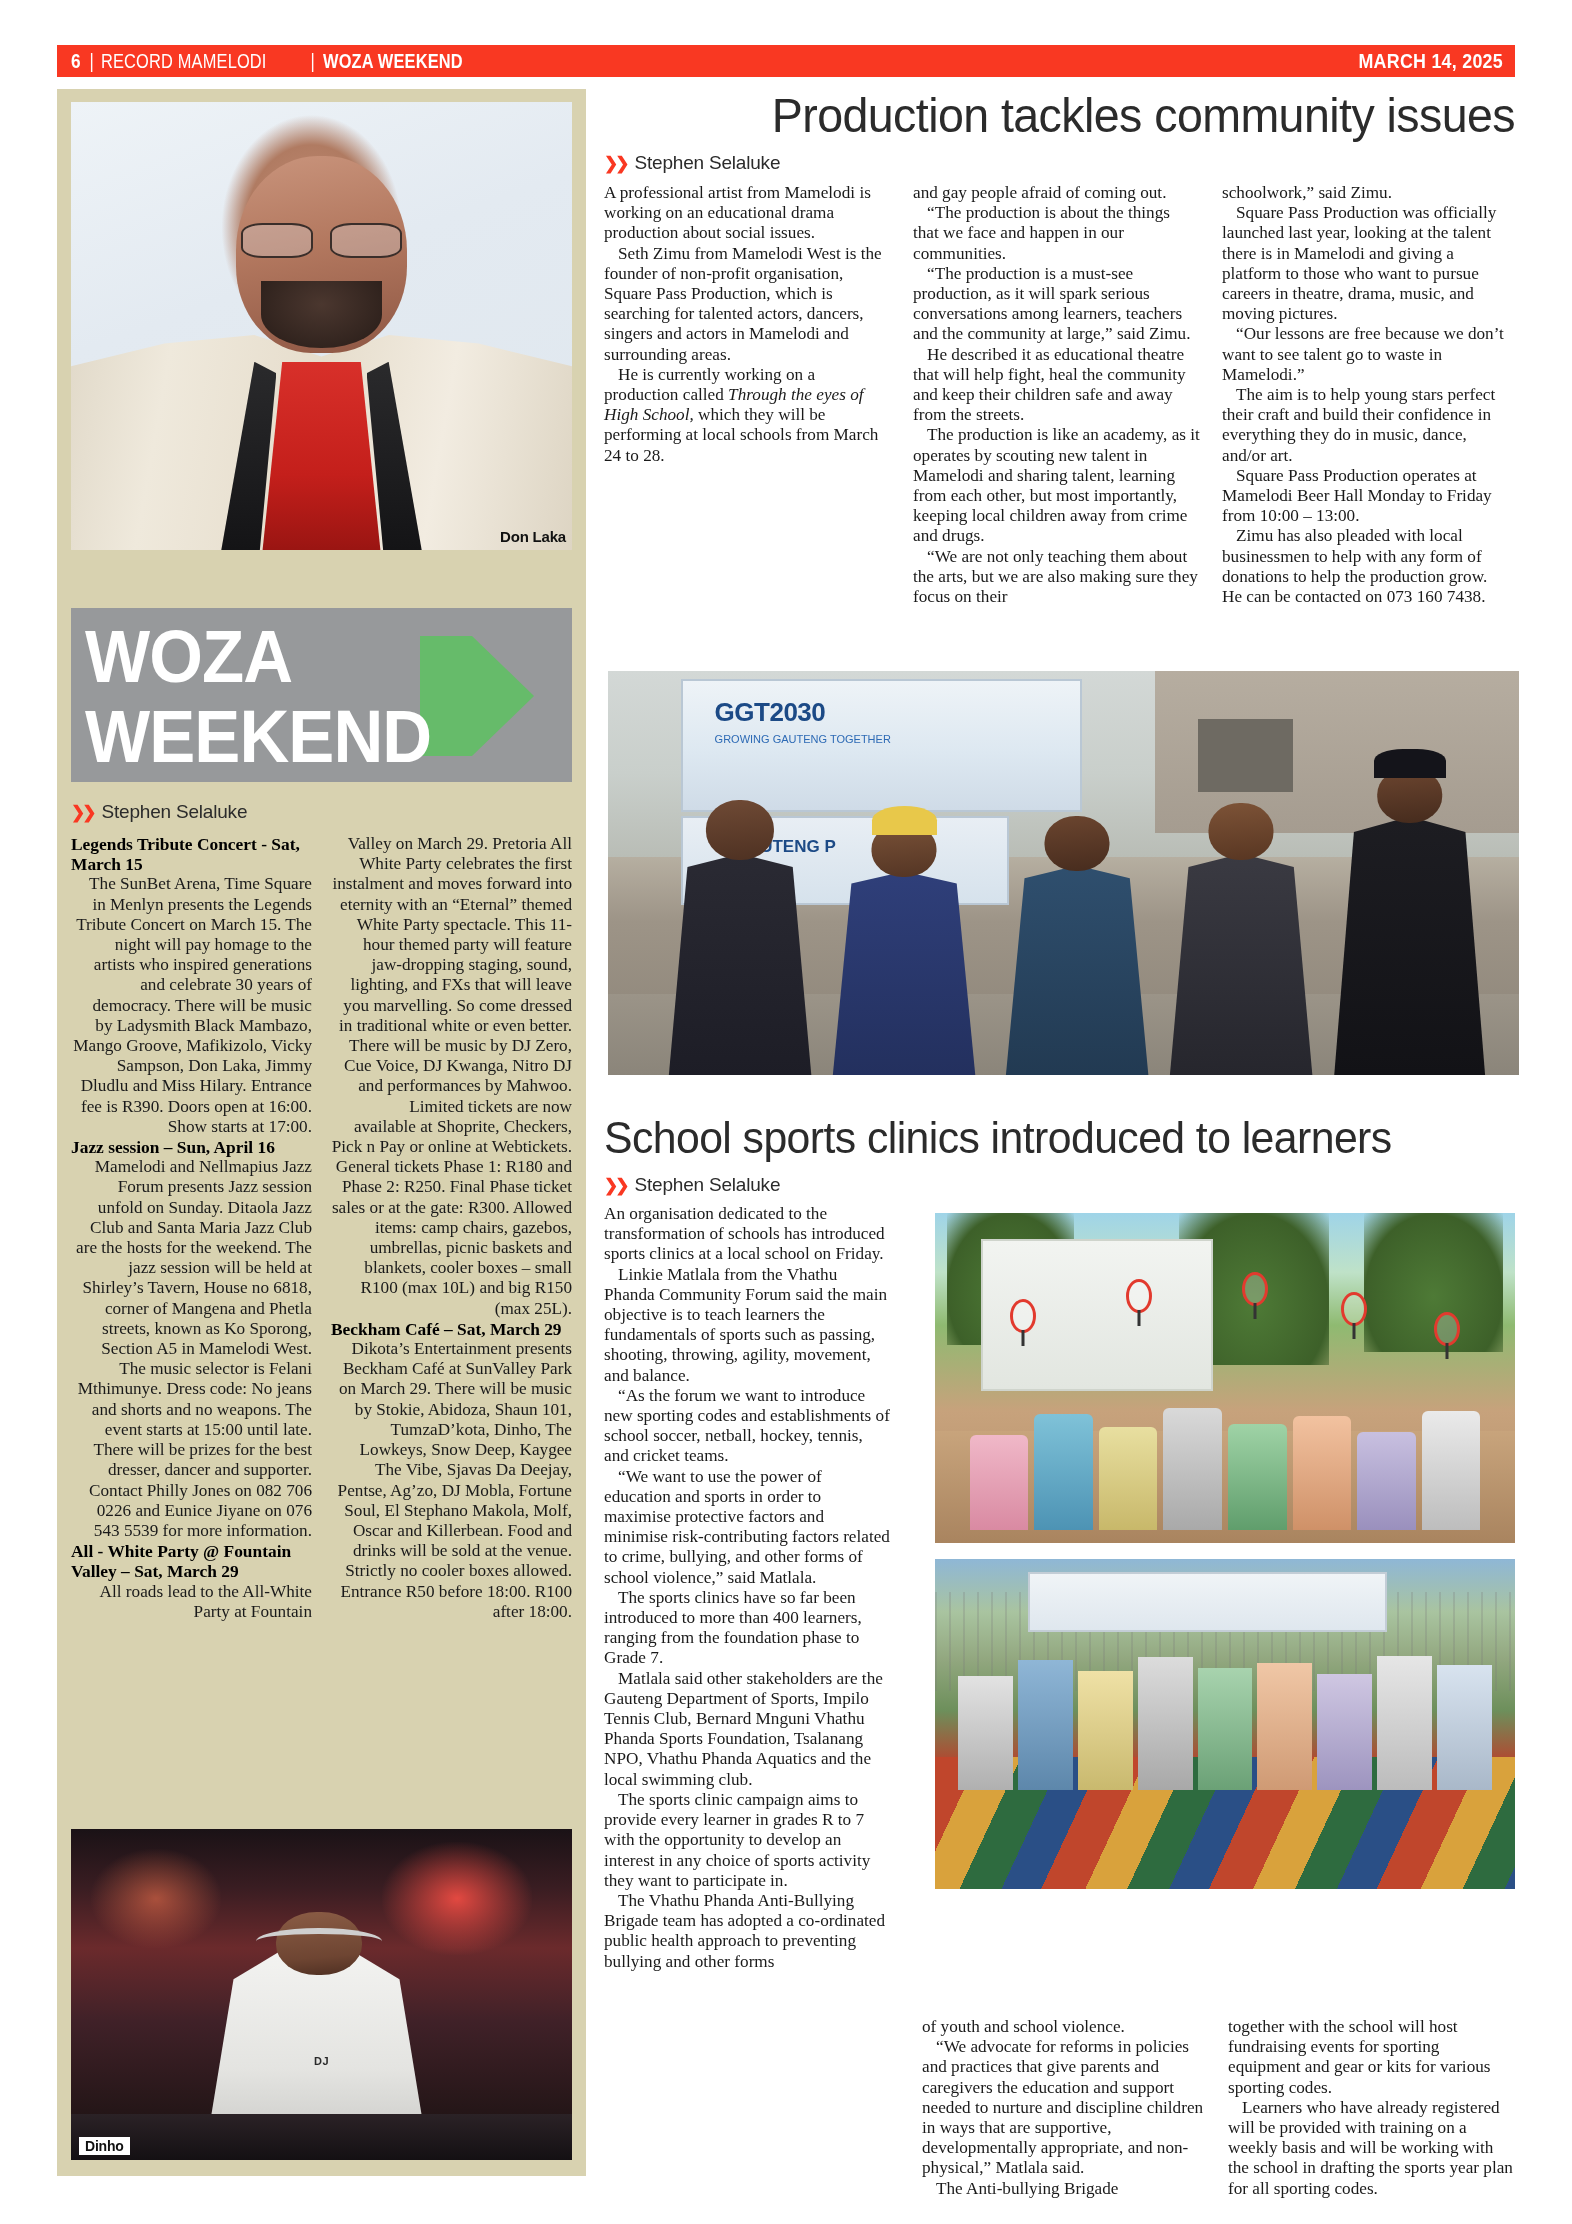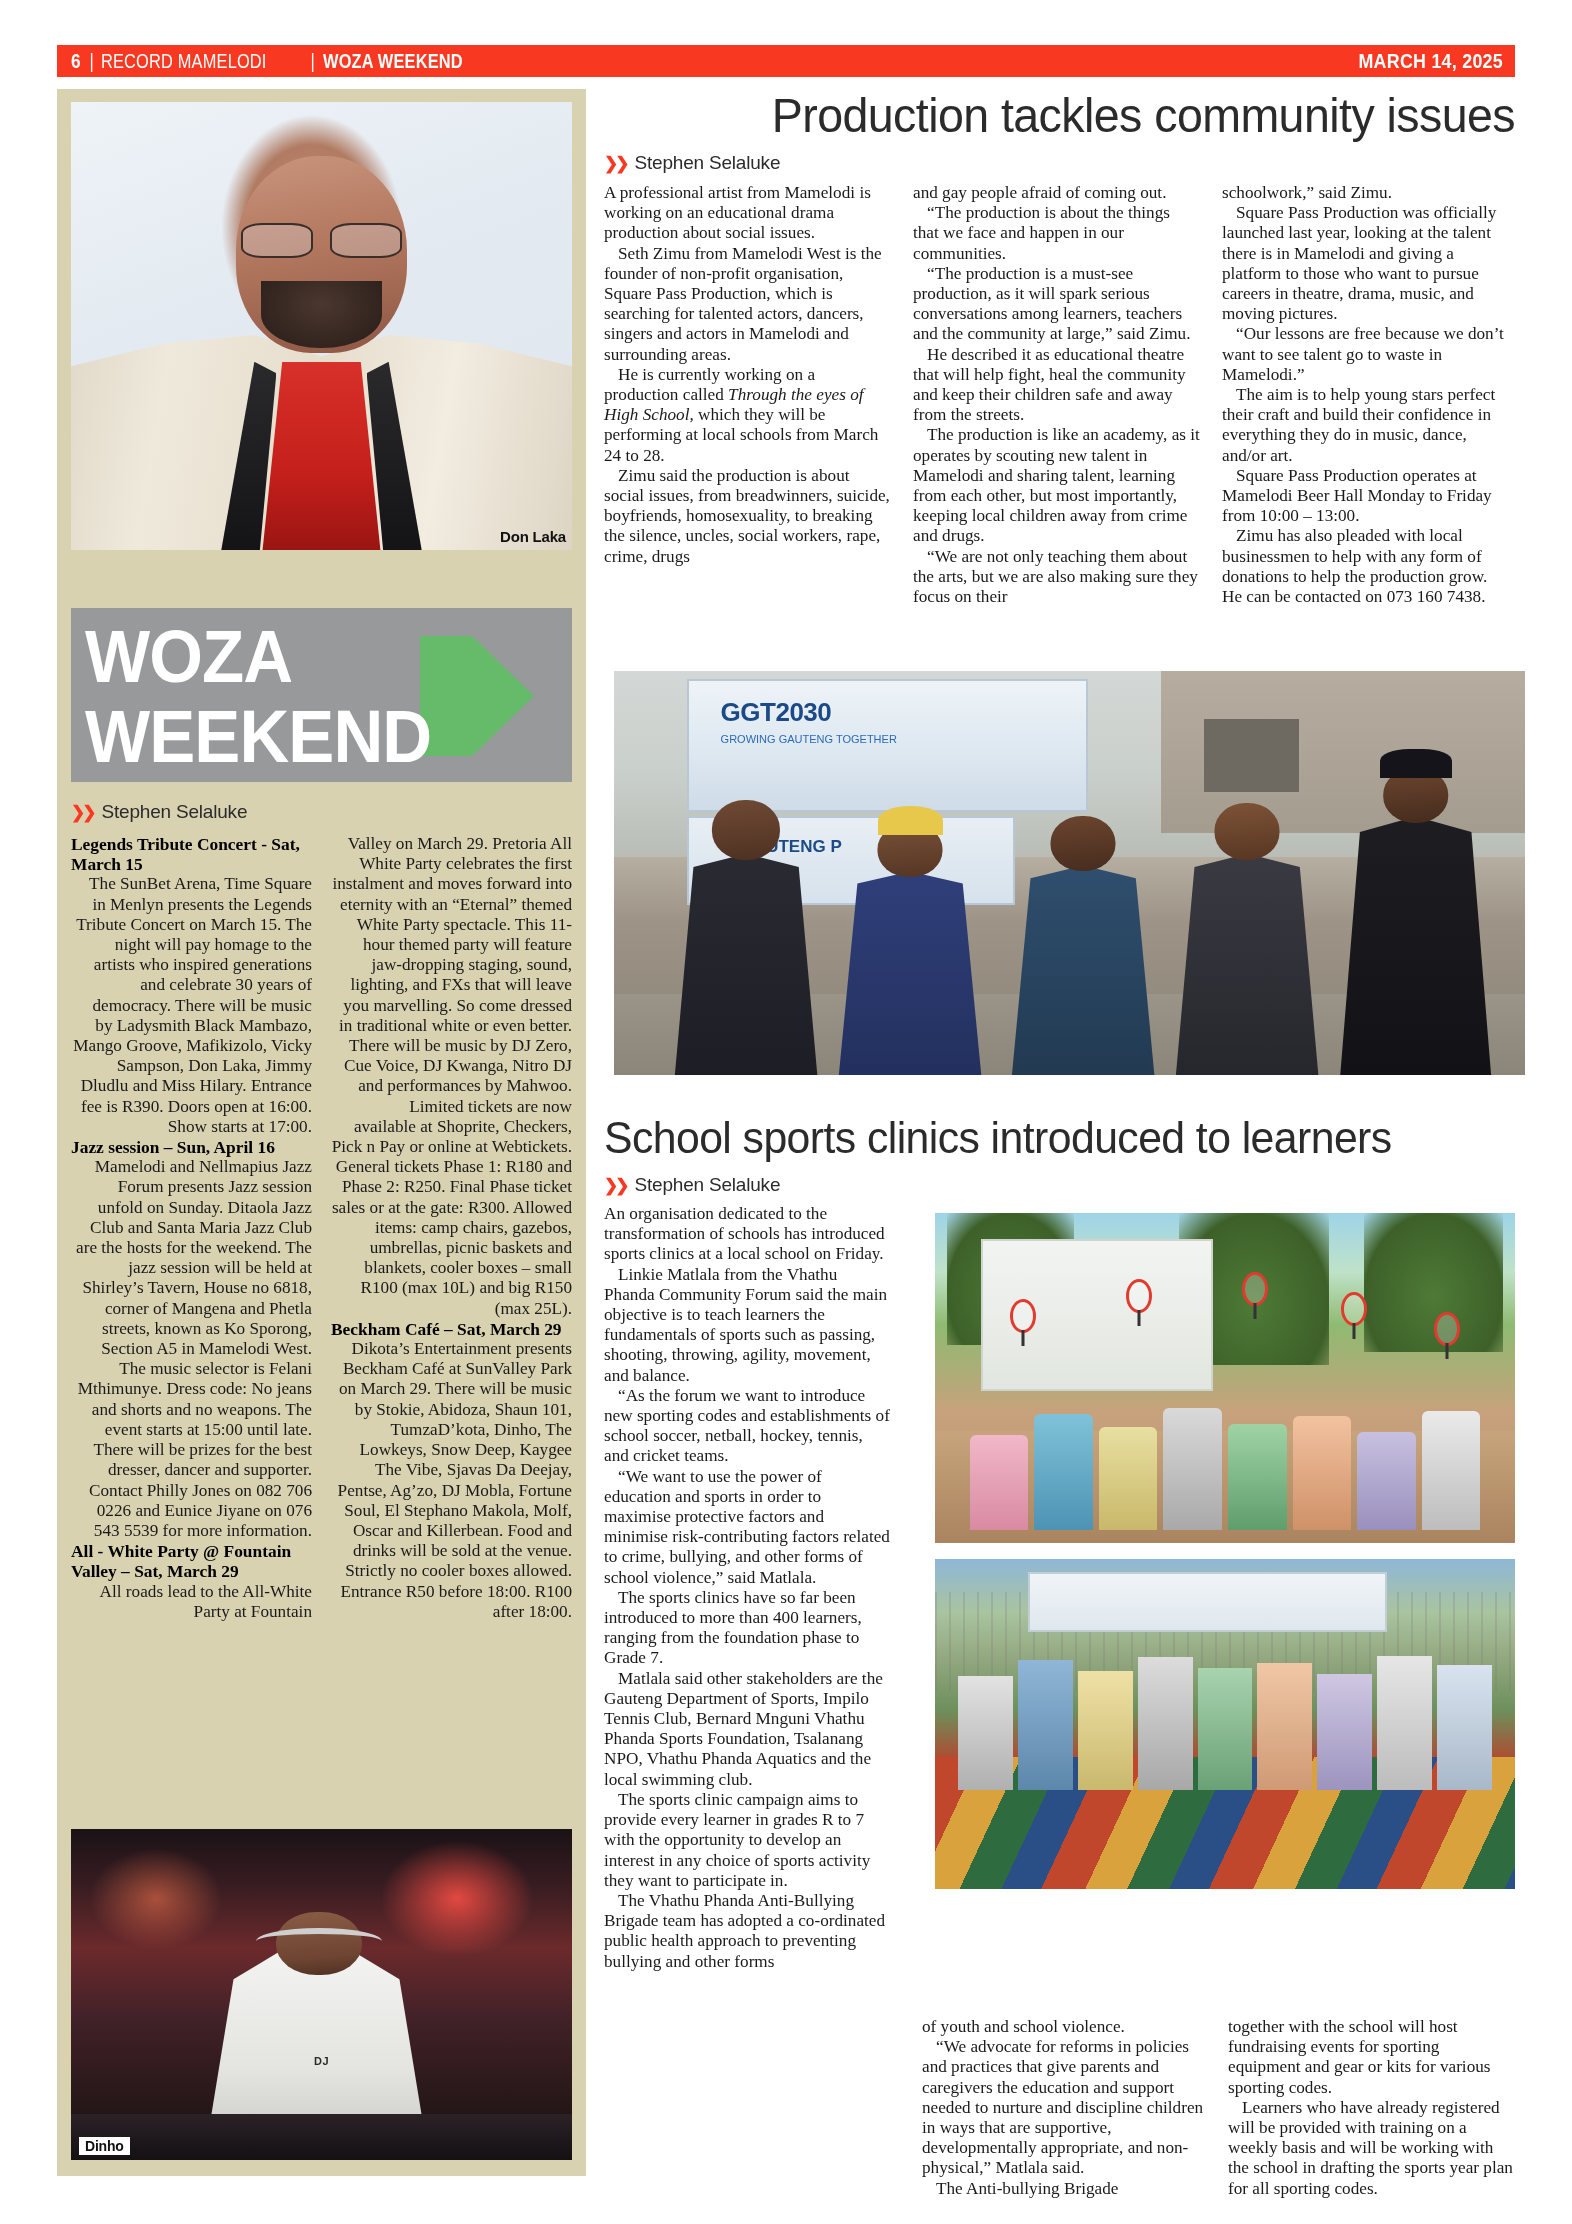--- a/index.html
+++ b/index.html
@@ -133,21 +133,21 @@
   .story-cols { display: flex; gap: 22px; margin-top: 9px; }
   .story-col { width: 287px; }
   .story-col p {
     font-family: "Liberation Serif", serif; font-size: 17.2px; line-height: 20.2px;
     color: #1a1a1a; text-indent: 14px;
   }
   .story-col p.noind { text-indent: 0; }
   .story-col p em { font-style: italic; }
 
   .wide-photo {
-    position: absolute; left: 10px; top: 582px; width: 911px; height: 404px; overflow: hidden; text-align: right;
+    position: absolute; left: 4px; top: 582px; width: 911px; height: 404px; overflow: hidden; text-align: right;
   }
 
   .sec2-cols { display: flex; gap: 22px; margin-top: 8px; }
   .sec2-col { width: 287px; }
   .sec2-col p {
     font-family: "Liberation Serif", serif; font-size: 17.2px; line-height: 20.2px;
     color: #1a1a1a; text-indent: 14px;
   }
   .sec2-col p.noind { text-indent: 0; }
 
@@ -418,21 +418,20 @@
     <div class="byline-row">
       <span class="chev">❯❯</span>
       <span class="byline-name">Stephen Selaluke</span>
     </div>
 
     <div class="story-cols">
       <div class="story-col">
         <p class="noind">A professional artist from Mamelodi is working on an educational drama production about social issues.</p>
         <p>Seth Zimu from Mamelodi West is the founder of non-profit organisation, Square Pass Production, which is searching for talented actors, dancers, singers and actors in Mamelodi and surrounding areas.</p>
         <p>He is currently working on a production called <em>Through the eyes of High School,</em> which they will be performing at local schools from March 24 to 28.</p>
-        <p>Zimu said the production is about social issues, from breadwinners, suicide, boyfriends, homosexuality, to breaking the silence, uncles, social workers, rape, crime, drugs</p>
       </div>
       <div class="story-col">
         <p class="noind">and gay people afraid of coming out.</p>
         <p>“The production is about the things that we face and happen in our communities.</p>
         <p>“The production is a must-see production, as it will spark serious conversations among learners, teachers and the community at large,” said Zimu.</p>
         <p>He described it as educational theatre that will help fight, heal the community and keep their children safe and away from the streets.</p>
         <p>The production is like an academy, as it operates by scouting new talent in Mamelodi and sharing talent, learning from each other, but most importantly, keeping local children away from crime and drugs.</p>
         <p>“We are not only teaching them about the arts, but we are also making sure they focus on their</p>
       </div>
       <div class="story-col">

